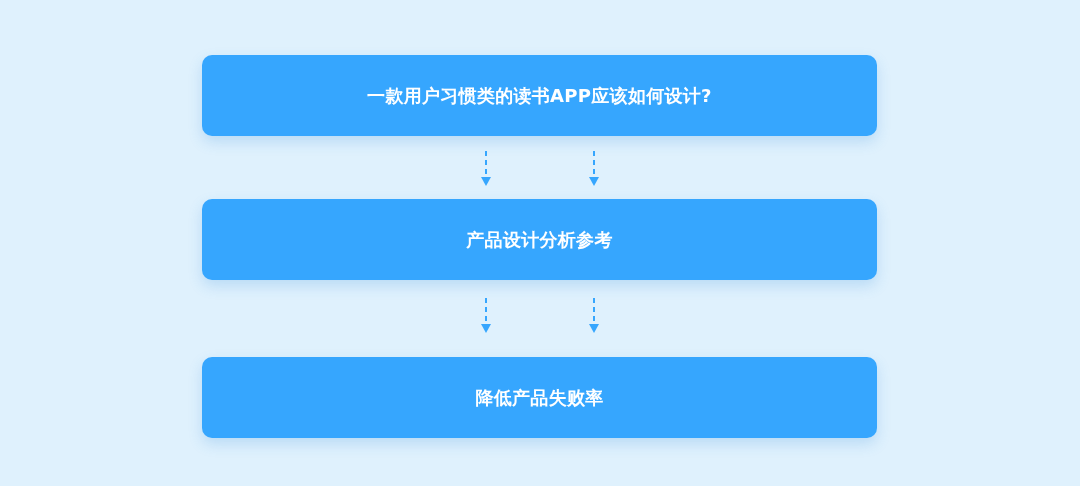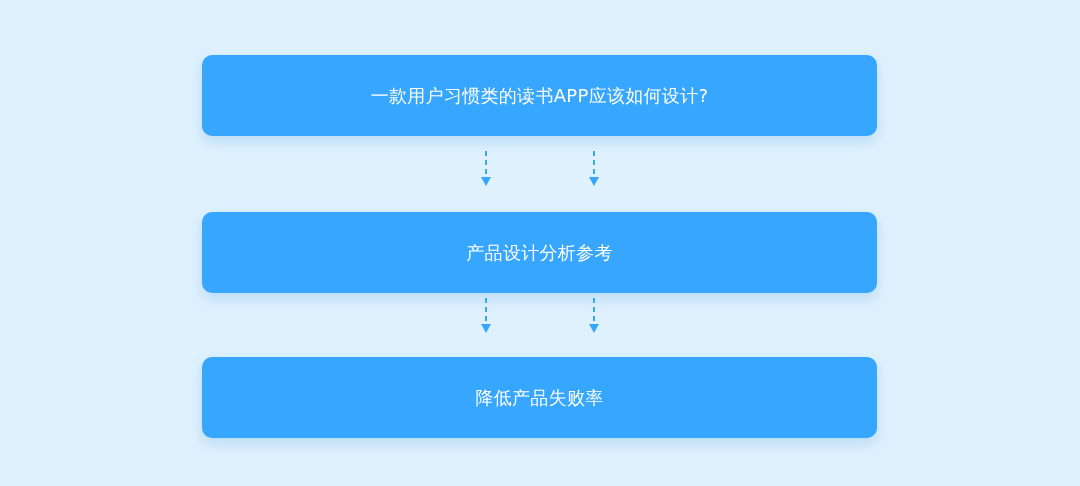--- a/index.html
+++ b/index.html
@@ -15,25 +15,25 @@
       width: 675px;
       height: 81px;
       background: #36a6fe;
       border-radius: 10px;
       box-shadow: 0 6px 14px rgba(54,140,220,0.22);
       display: flex;
       align-items: center;
       justify-content: center;
       color: #ffffff;
       font-size: 18px;
-      font-weight: 400;
+      font-weight: 700;
       letter-spacing: 0.3px;
     }
     #box1 { top: 55px; }
-    #box2 { top: 212px; }
+    #box2 { top: 199px; }
     #box3 { top: 349px; margin-top: 8px; }
     .arrow {
       position: absolute;
       width: 12px;
       height: 36px;
     }
   </style>
 </head>
 <body>
 

